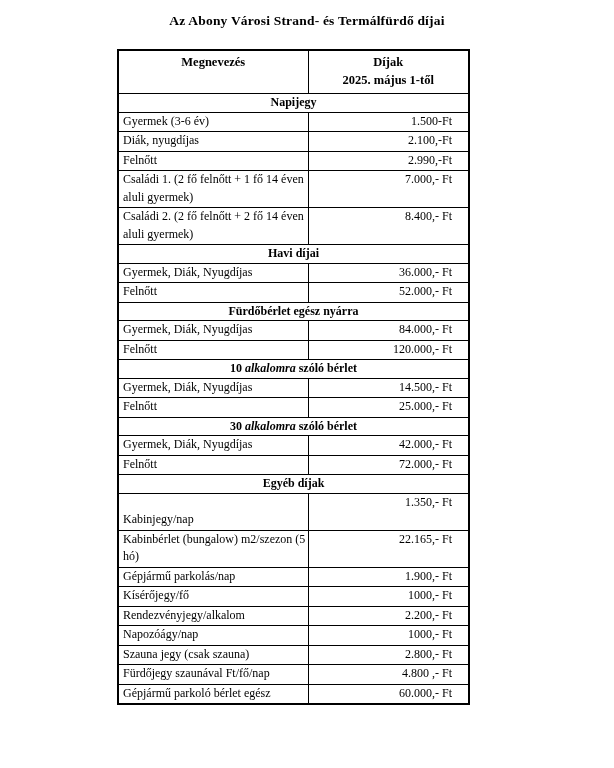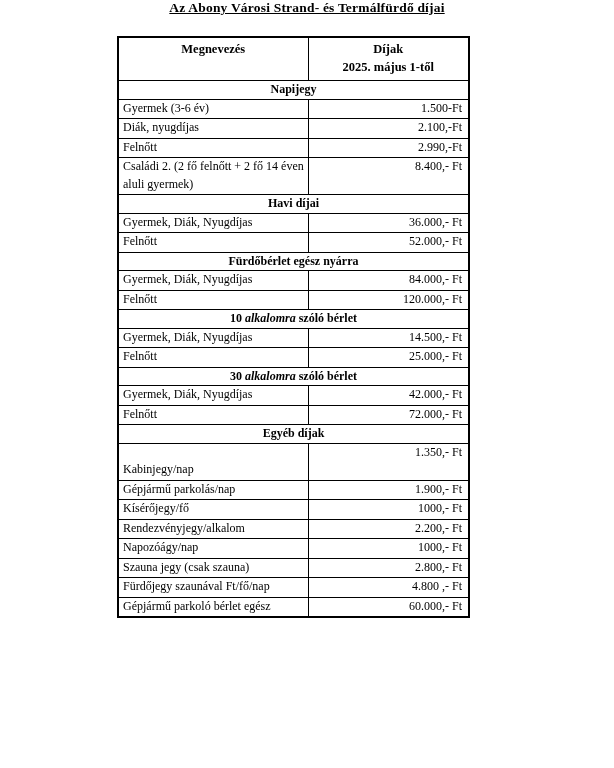--- a/index.html
+++ b/index.html
@@ -7,22 +7,22 @@
   body {
     width: 614px;
     height: 768px;
     background: #ffffff;
     font-family: "Liberation Serif", serif;
     color: #000000;
   }
   .doc-title {
     text-align: center;
     font-weight: bold;
-    text-decoration: underline;
     font-size: 13.5px;
+    padding-top: 13px;
     letter-spacing: 0.2px;
   }
   table.price-table {
     border-collapse: collapse;
     table-layout: fixed;
     margin: 20px 0 0 117px;
     width: 351px;
     border: 2px solid #000;
   }
   .price-table th,
@@ -44,21 +44,21 @@
     text-align: center;
     font-size: 12.5px;
     padding: 0 20px;
   }
   .label-cell {
     padding: 0 2px 1px 4px;
     white-space: pre-line;
   }
   .price-cell {
     text-align: right;
-    padding: 0 6px 1px 2px;
+    padding: 0 16px 1px 2px;
   }
   .vbottom { vertical-align: bottom; }
   .italic { font-style: italic; }
 </style>
 </head>
 <body>
 
 <div class="doc-title">Az Abony Városi Strand- és Termálfürdő díjai</div>
 
 <table class="price-table">
@@ -83,20 +83,25 @@
         <td class="label-cell">Gyermek (3-6 év)</td>
         <td class="price-cell">1.500-Ft</td>
       </tr>
       <tr>
         <td class="label-cell">Diák, nyugdíjas</td>
         <td class="price-cell">2.100,-Ft</td>
       </tr>
       <tr>
         <td class="label-cell">Felnőtt</td>
         <td class="price-cell">2.990,-Ft</td>
+      </tr>
+      <tr>
+        <td class="label-cell">Családi 1. (2 fő felnőtt + 1 fő 14 éven
+aluli gyermek)</td>
+        <td class="price-cell">7.000,- Ft</td>
       </tr>
       <tr>
         <td class="label-cell">Családi 2. (2 fő felnőtt + 2 fő 14 éven
 aluli gyermek)</td>
         <td class="price-cell">8.400,- Ft</td>
       </tr>
       <tr>
         <td colspan="2" class="section-cell"><span>Havi díjai</span></td>
       </tr>
       <tr>
@@ -142,20 +147,25 @@
       </tr>
       <tr>
         <td colspan="2" class="section-cell"><span>Egyéb díjak</span></td>
       </tr>
       <tr>
         <td class="label-cell">
 Kabinjegy/nap</td>
         <td class="price-cell vbottom">1.350,- Ft</td>
       </tr>
       <tr>
+        <td class="label-cell">Kabinbérlet (bungalow) m2/szezon (5
+hó)</td>
+        <td class="price-cell vbottom">22.165,- Ft</td>
+      </tr>
+      <tr>
         <td class="label-cell">Gépjármű parkolás/nap</td>
         <td class="price-cell">1.900,- Ft</td>
       </tr>
       <tr>
         <td class="label-cell">Kísérőjegy/fő</td>
         <td class="price-cell">1000,- Ft</td>
       </tr>
       <tr>
         <td class="label-cell">Rendezvényjegy/alkalom</td>
         <td class="price-cell">2.200,- Ft</td>

